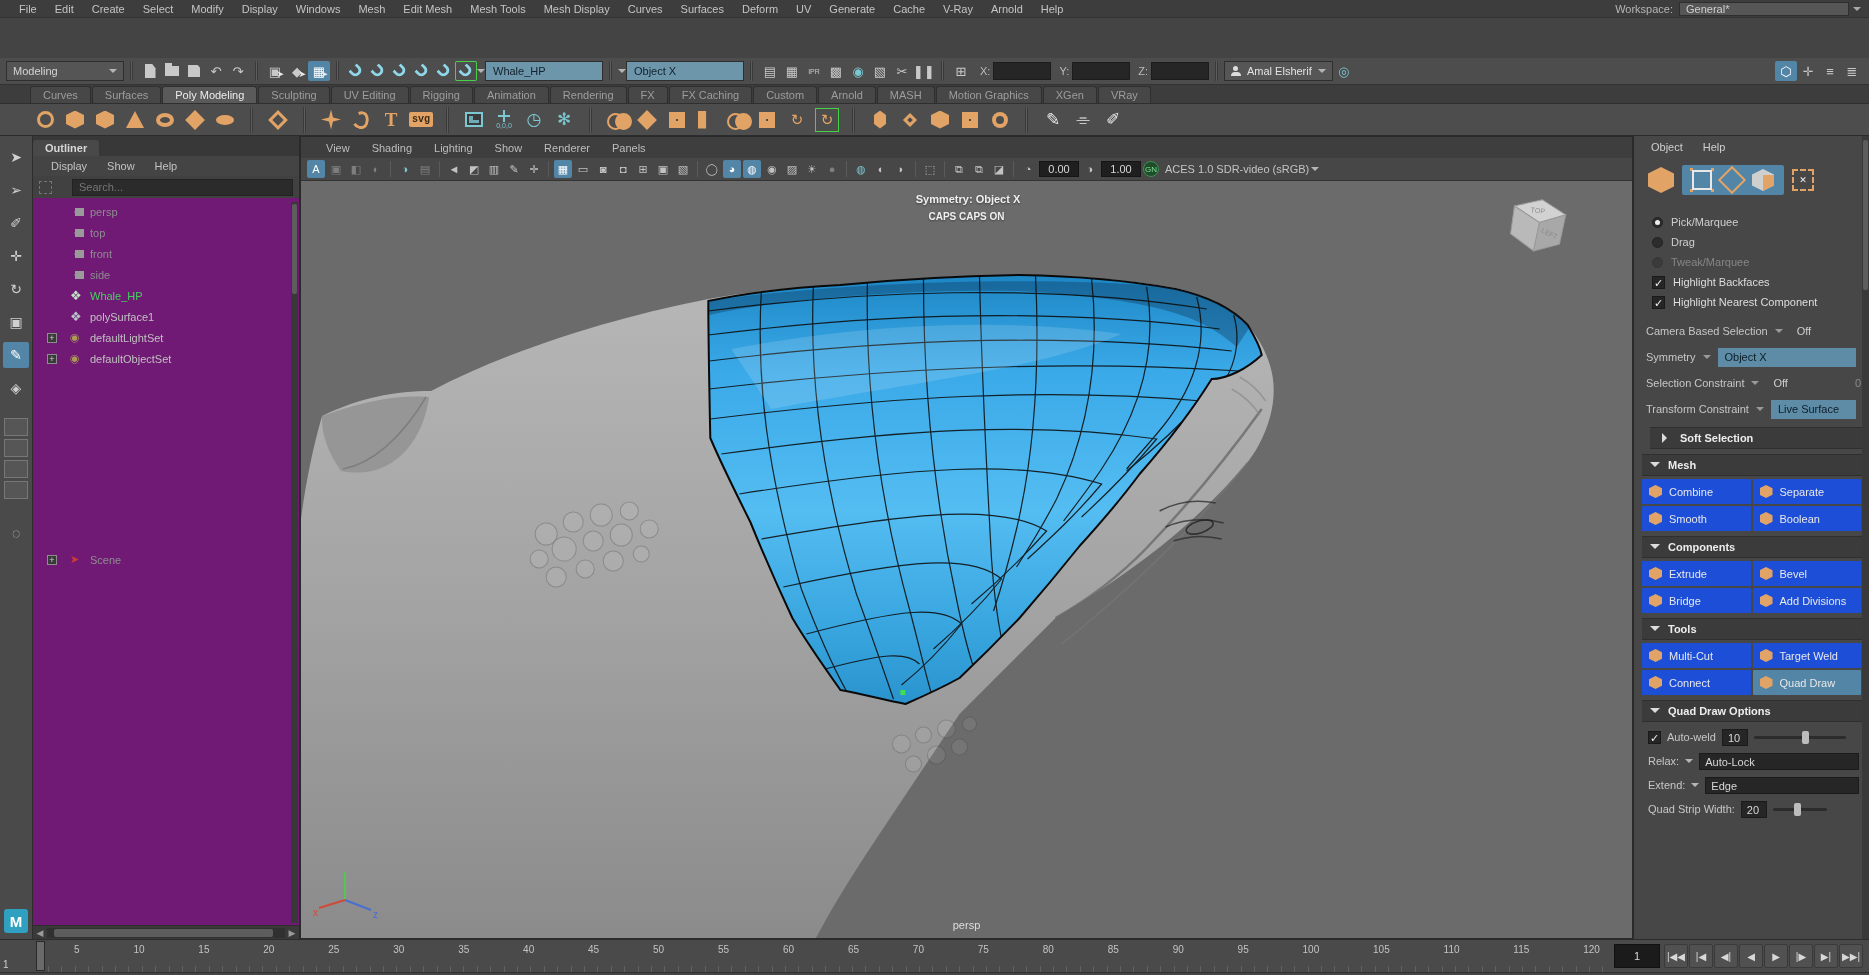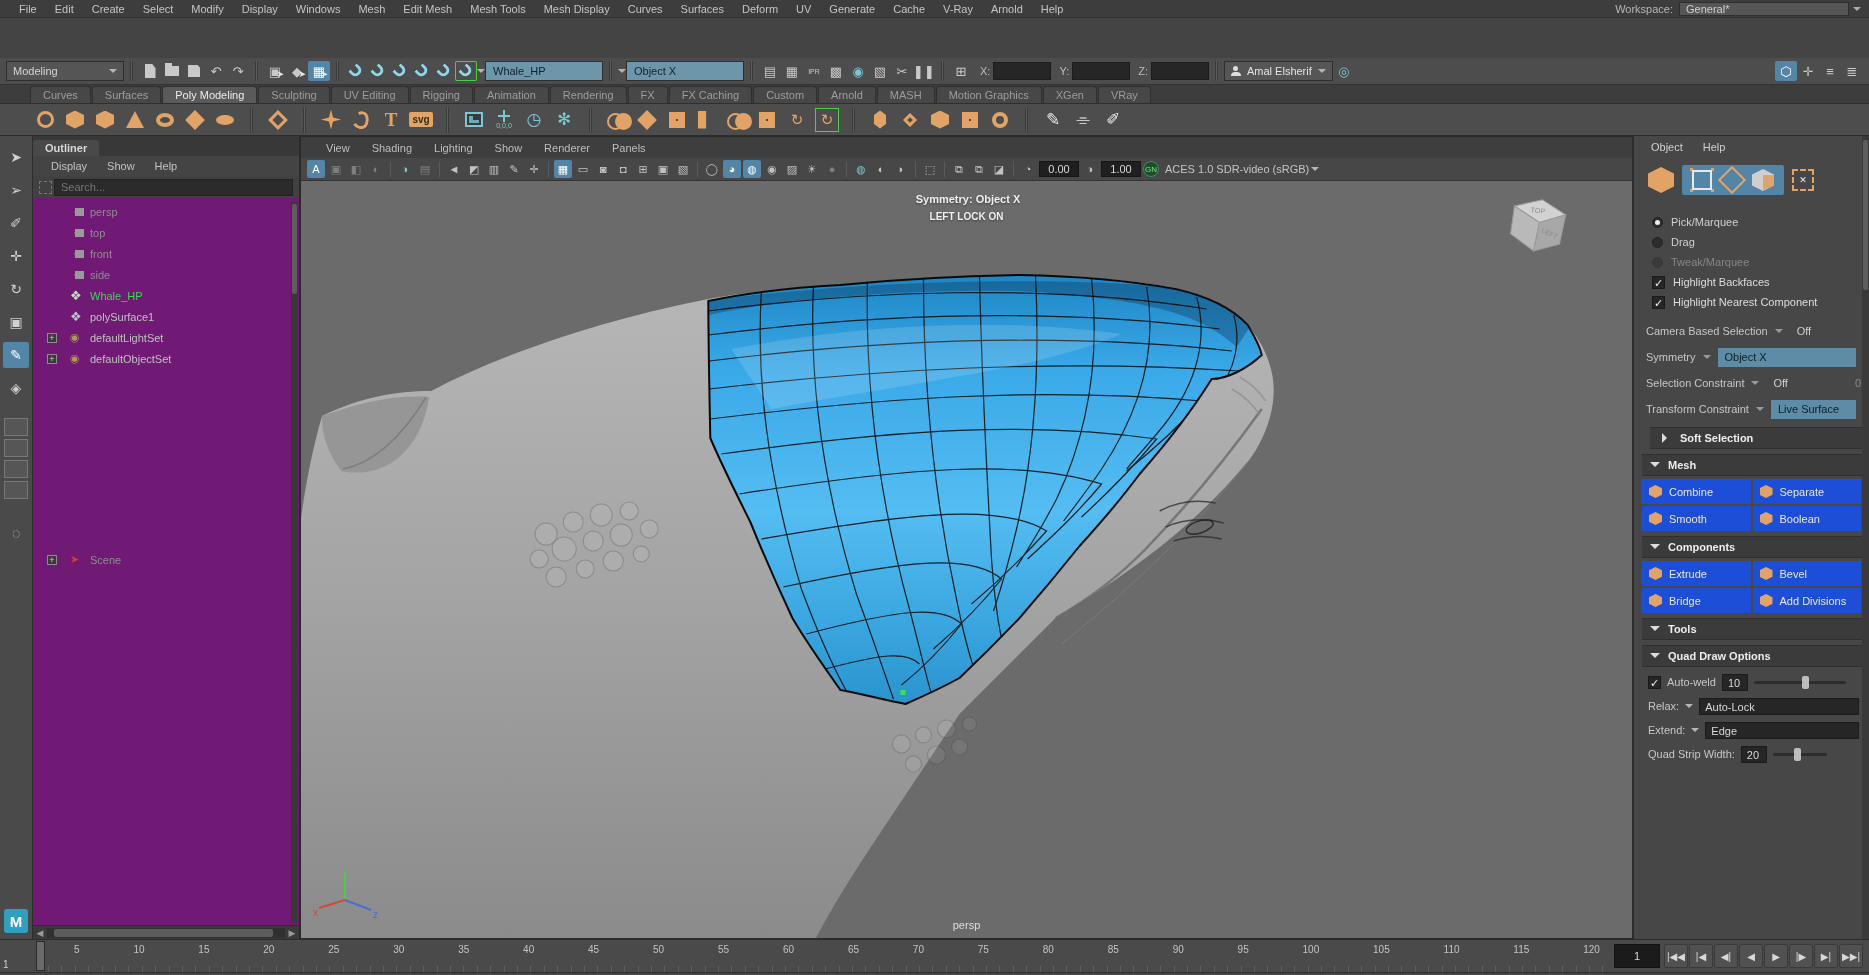--- a/index.html
+++ b/index.html
@@ -49,21 +49,21 @@
   .o-ring{width:17px;height:17px;border:3px solid #e2a366;border-radius:50%;}
   .o-hex{width:18px;height:18px;background:#e2a366;clip-path:polygon(50% 0,100% 25%,100% 75%,50% 100%,0 75%,0 25%);}
   .o-cone{width:0;height:0;border-left:9px solid transparent;border-right:9px solid transparent;border-bottom:17px solid #e2a366;}
   .o-torus{width:18px;height:14px;border:4px solid #e2a366;border-radius:50%;}
   .o-diam{width:14px;height:14px;background:#e2a366;transform:rotate(45deg);}
   .o-diam.outline{background:transparent;border:3px solid #e2a366;}
   .o-disc{width:18px;height:10px;background:#e2a366;border-radius:50%;}
   .o-star{width:20px;height:20px;background:#e2a366;clip-path:polygon(50% 0,60% 40%,100% 50%,60% 60%,50% 100%,40% 60%,0 50%,40% 40%);}
   .o-helix{width:16px;height:18px;border:3px solid #e2a366;border-radius:50% 50% 50% 50%/60% 60% 40% 40%;border-left-color:transparent;transform:rotate(20deg);}
   .t-glyph{color:#e2a366;font-size:19px;font-weight:bold;font-family:"Liberation Serif","DejaVu Serif",serif;}
-  .svgbadge{background:#e2a366;color:#3a2a14;font-weight:bold;font-size:10px;padding:2px 3px;border-radius:2px;}
+  .svgbadge{background:#e2a366;color:#3a2a14;font-weight:bold;font-size:10px;padding:2px 3px;border-radius:2px;font-family:Liberation Mono, monospace;}
   .teal{color:#7cc8d2;}
   .t-panel{width:18px;height:15px;border:2px solid #7cc8d2;position:relative;background:#3a3a3a;}
   .t-panel::after{content:"";position:absolute;inset:2px;background:linear-gradient(90deg,#7cc8d2 45%,transparent 45%),linear-gradient(0deg,#7cc8d2 45%,transparent 45%);opacity:.8;}
   .snapwrap{display:flex;flex-direction:column;align-items:center;line-height:8px;}
   .t-cross{width:12px;height:12px;position:relative;}
   .t-cross::before,.t-cross::after{content:"";position:absolute;background:#7cc8d2;}
   .t-cross::before{left:5px;top:0;width:2px;height:12px;}
   .t-cross::after{top:5px;left:0;height:2px;width:12px;}
   .snaplbl{font-size:7px;color:#7cc8d2;}
   .o-2x2{width:16px;height:16px;background:linear-gradient(90deg,#e2a366 46%,transparent 46% 54%,#e2a366 54%),linear-gradient(0deg,transparent 46%,#4d4d4d 46% 54%,transparent 54%);background-color:#e2a366;}
@@ -84,21 +84,21 @@
   .lay.split::after{content:"";position:absolute;inset:0;background:linear-gradient(90deg,transparent 48%,#777 48% 52%,transparent 52%),linear-gradient(0deg,transparent 48%,#777 48% 52%,transparent 52%);}
   .lay.lsplit::after{content:"";position:absolute;inset:0;background:linear-gradient(90deg,transparent 30%,#777 30% 34%,transparent 34%);}
   .mayalogo{position:absolute;bottom:6px;left:4px;width:24px;height:24px;background:#2fa0bf;color:#fff;font-weight:bold;font-size:15px;display:flex;align-items:center;justify-content:center;border-radius:3px;}
 
   
   .outliner{width:267px;background:#701a75;border-right:1px solid #2a2a2a;display:flex;flex-direction:column;position:relative;}
   .outtab{height:20px;display:flex;align-items:flex-end;background:#383838;}
   .outtab span{background:#494949;color:#d8d8d8;padding:2px 12px;border-radius:3px 3px 0 0;font-weight:bold;}
   .outmenus{height:20px;display:flex;align-items:center;gap:4px;padding-left:10px;background:#444;}
   .outmenus span{padding:0 8px;color:#c2c2c2;}
-  .searchrow{height:22px;display:flex;align-items:center;gap:2px;padding:0 6px;background:#414141;}
+  .searchrow{height:22px;display:flex;align-items:center;gap:20px;padding:0 6px;background:#414141;}
   .selbox{width:13px;height:13px;border:1px dashed #8a8a8a;opacity:.7;}
   .searchrow input{flex:1;background:#2b2b2b;border:1px solid #222;color:#9a9a9a;height:17px;padding:0 6px;font-size:11px;}
   .otree{flex:1;padding-top:3px;overflow:hidden;}
   .orow{height:21px;display:flex;align-items:center;gap:6px;padding-left:36px;color:#c0c0c0;position:relative;}
   .orow .expander{display:none;position:absolute;left:14px;width:10px;height:10px;border:1px solid #8d8d8d;color:#cfcfcf;font-size:9px;line-height:8px;text-align:center;background:#3a3a3a;}
   .orow .expander::before{content:"+";}
   .orow.exp .expander{display:block;}
   .orow.dim{color:#8e8e8e;}
   .orow.sel{color:#41d35c;}
   .oic{width:15px;height:12px;position:relative;flex:0 0 auto;}
@@ -684,21 +684,21 @@
           </g>
 
           <path fill="none" stroke="#2a2a2a" stroke-width="1.6" opacity="0.75" d="M858,372 q 26,-14 56,-8 M864,388 q 28,-12 58,-4 M872,402 q 24,-8 48,-2"></path>
           <ellipse cx="898" cy="388" rx="14" ry="6" fill="none" stroke="#222" stroke-width="1.6" opacity="0.8" transform="rotate(-18 898 388)"></ellipse>
 
           <rect x="599" y="551" width="5" height="5" fill="#3fe04a"></rect>
         </g>
       </svg>
 
       <div class="hudsym">Symmetry: Object X</div>
-      <div class="hudcaps">LEFT LOCK ON</div>
+      <div class="hudcaps">CAPS CAPS ON</div>
       <div class="persplbl">persp</div>
 
       <svg class="viewcube" viewBox="0 0 86 86">
         <g transform="rotate(12 43 43)">
           <polygon points="18,34 44,22 70,32 46,45" fill="#d2d2d2" stroke="#9a9a9a"></polygon>
           <polygon points="18,34 46,45 46,74 20,62" fill="#b9b9b9" stroke="#9a9a9a"></polygon>
           <polygon points="46,45 70,32 70,62 46,74" fill="#a8a8a8" stroke="#9a9a9a"></polygon>
           <text x="42" y="36" font-size="7" fill="#8a8a8a" text-anchor="middle" transform="rotate(-7 42 34)">TOP</text>
           <text x="58" y="56" font-size="7" fill="#8a8a8a" text-anchor="middle" transform="rotate(14 58 54)">LEFT</text>
         </g>
@@ -842,20 +842,42 @@
 
           <div class="tkbtn">
             <span class="tbico"></span>
             <span>Add Divisions</span>
           </div>
         </div>
       <div class="secheader">
         <span class="tri"></span>
           <b>Tools</b>
       </div>
+      <div class="btngrid">
+
+          <div class="tkbtn">
+            <span class="tbico"></span>
+            <span>Multi-Cut</span>
+          </div>
+
+          <div class="tkbtn">
+            <span class="tbico"></span>
+            <span>Target Weld</span>
+          </div>
+
+          <div class="tkbtn">
+            <span class="tbico"></span>
+            <span>Connect</span>
+          </div>
+
+          <div class="tkbtn activebtn">
+            <span class="tbico"></span>
+            <span>Quad Draw</span>
+          </div>
+        </div>
       <div class="secheader">
         <span class="tri"></span>
           <b>Quad Draw Options</b>
       </div>
       <div class="qrow">
         <span class="chk checked"></span>
         <span>Auto-weld</span>
         <span class="smfield">10</span>
         <span class="slider">
             <span class="sthumb" style="left:52%"></span>

